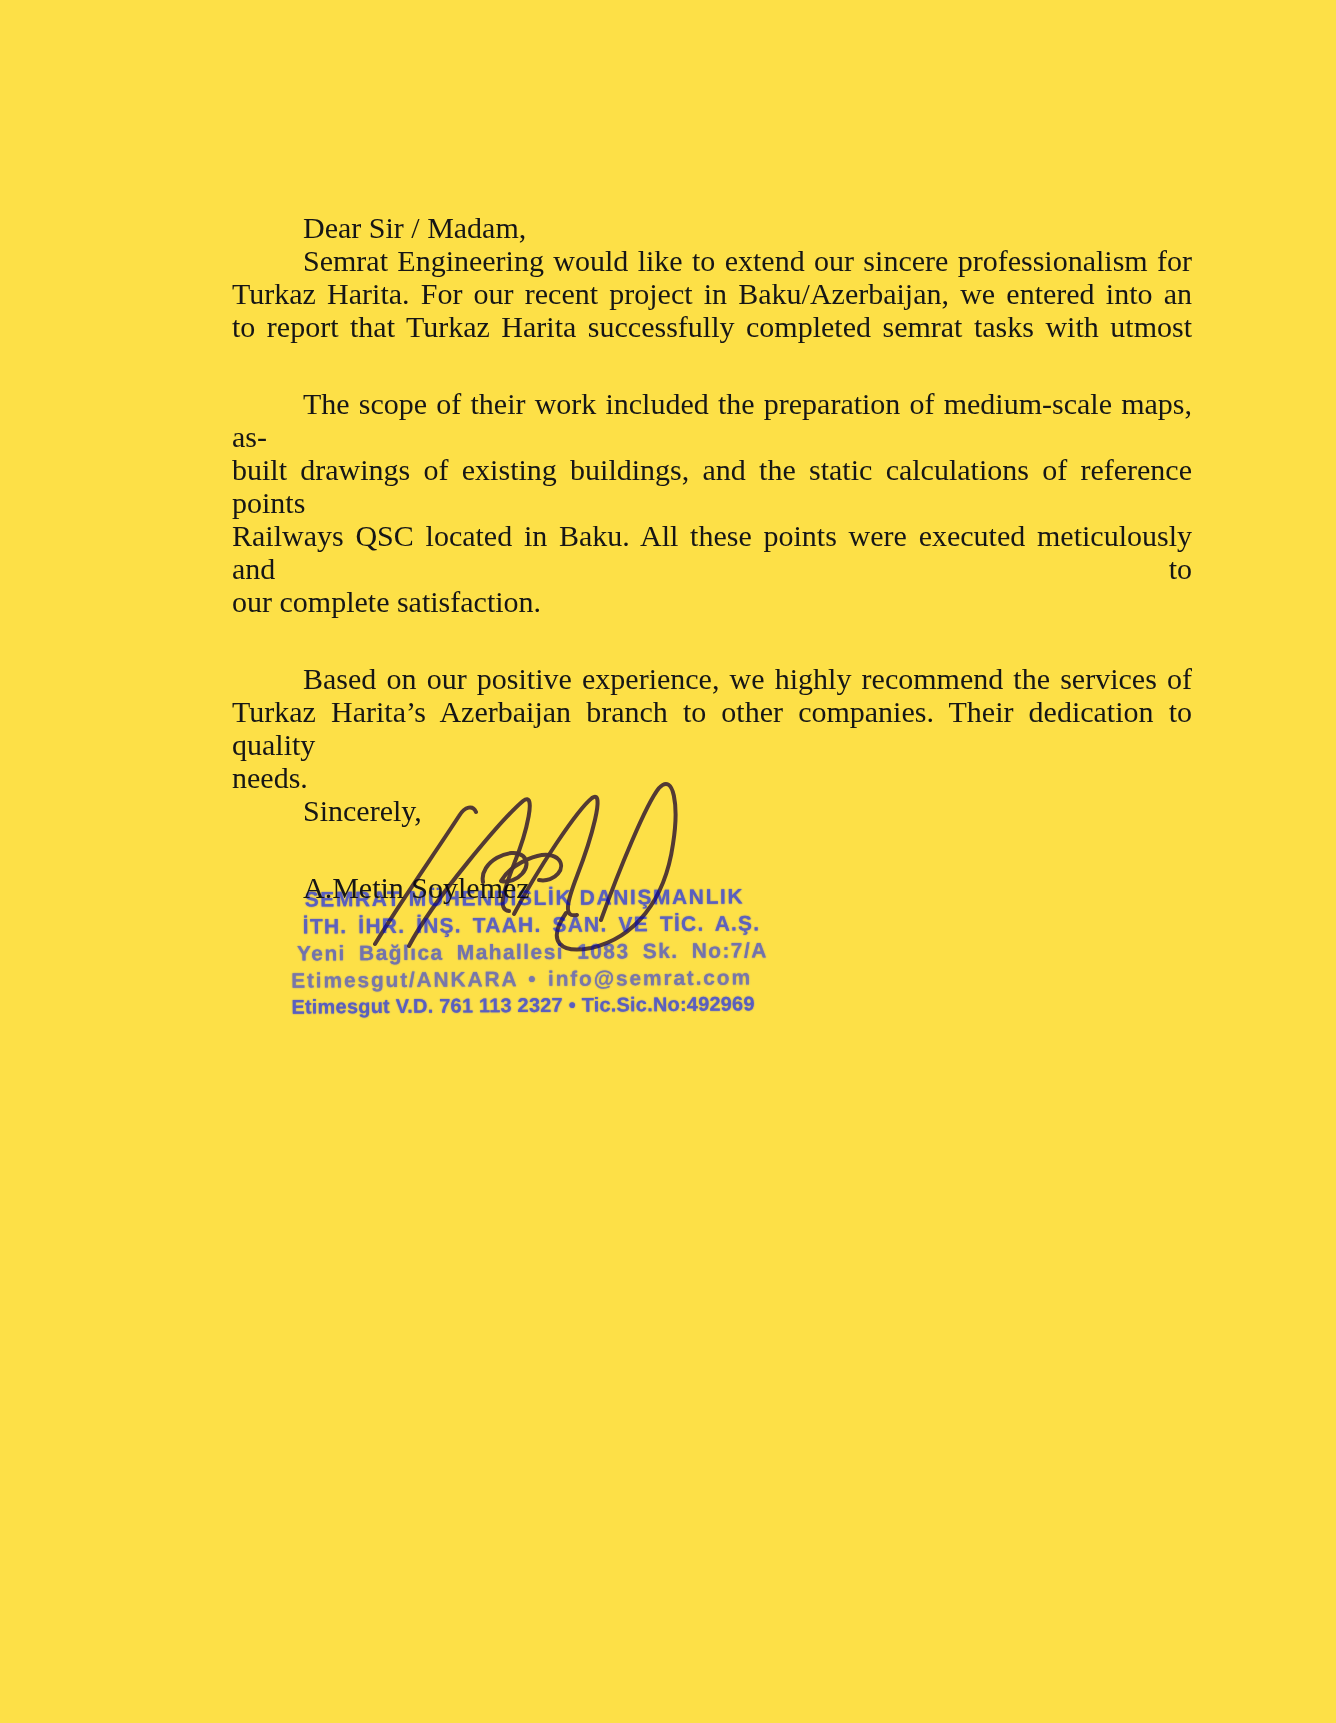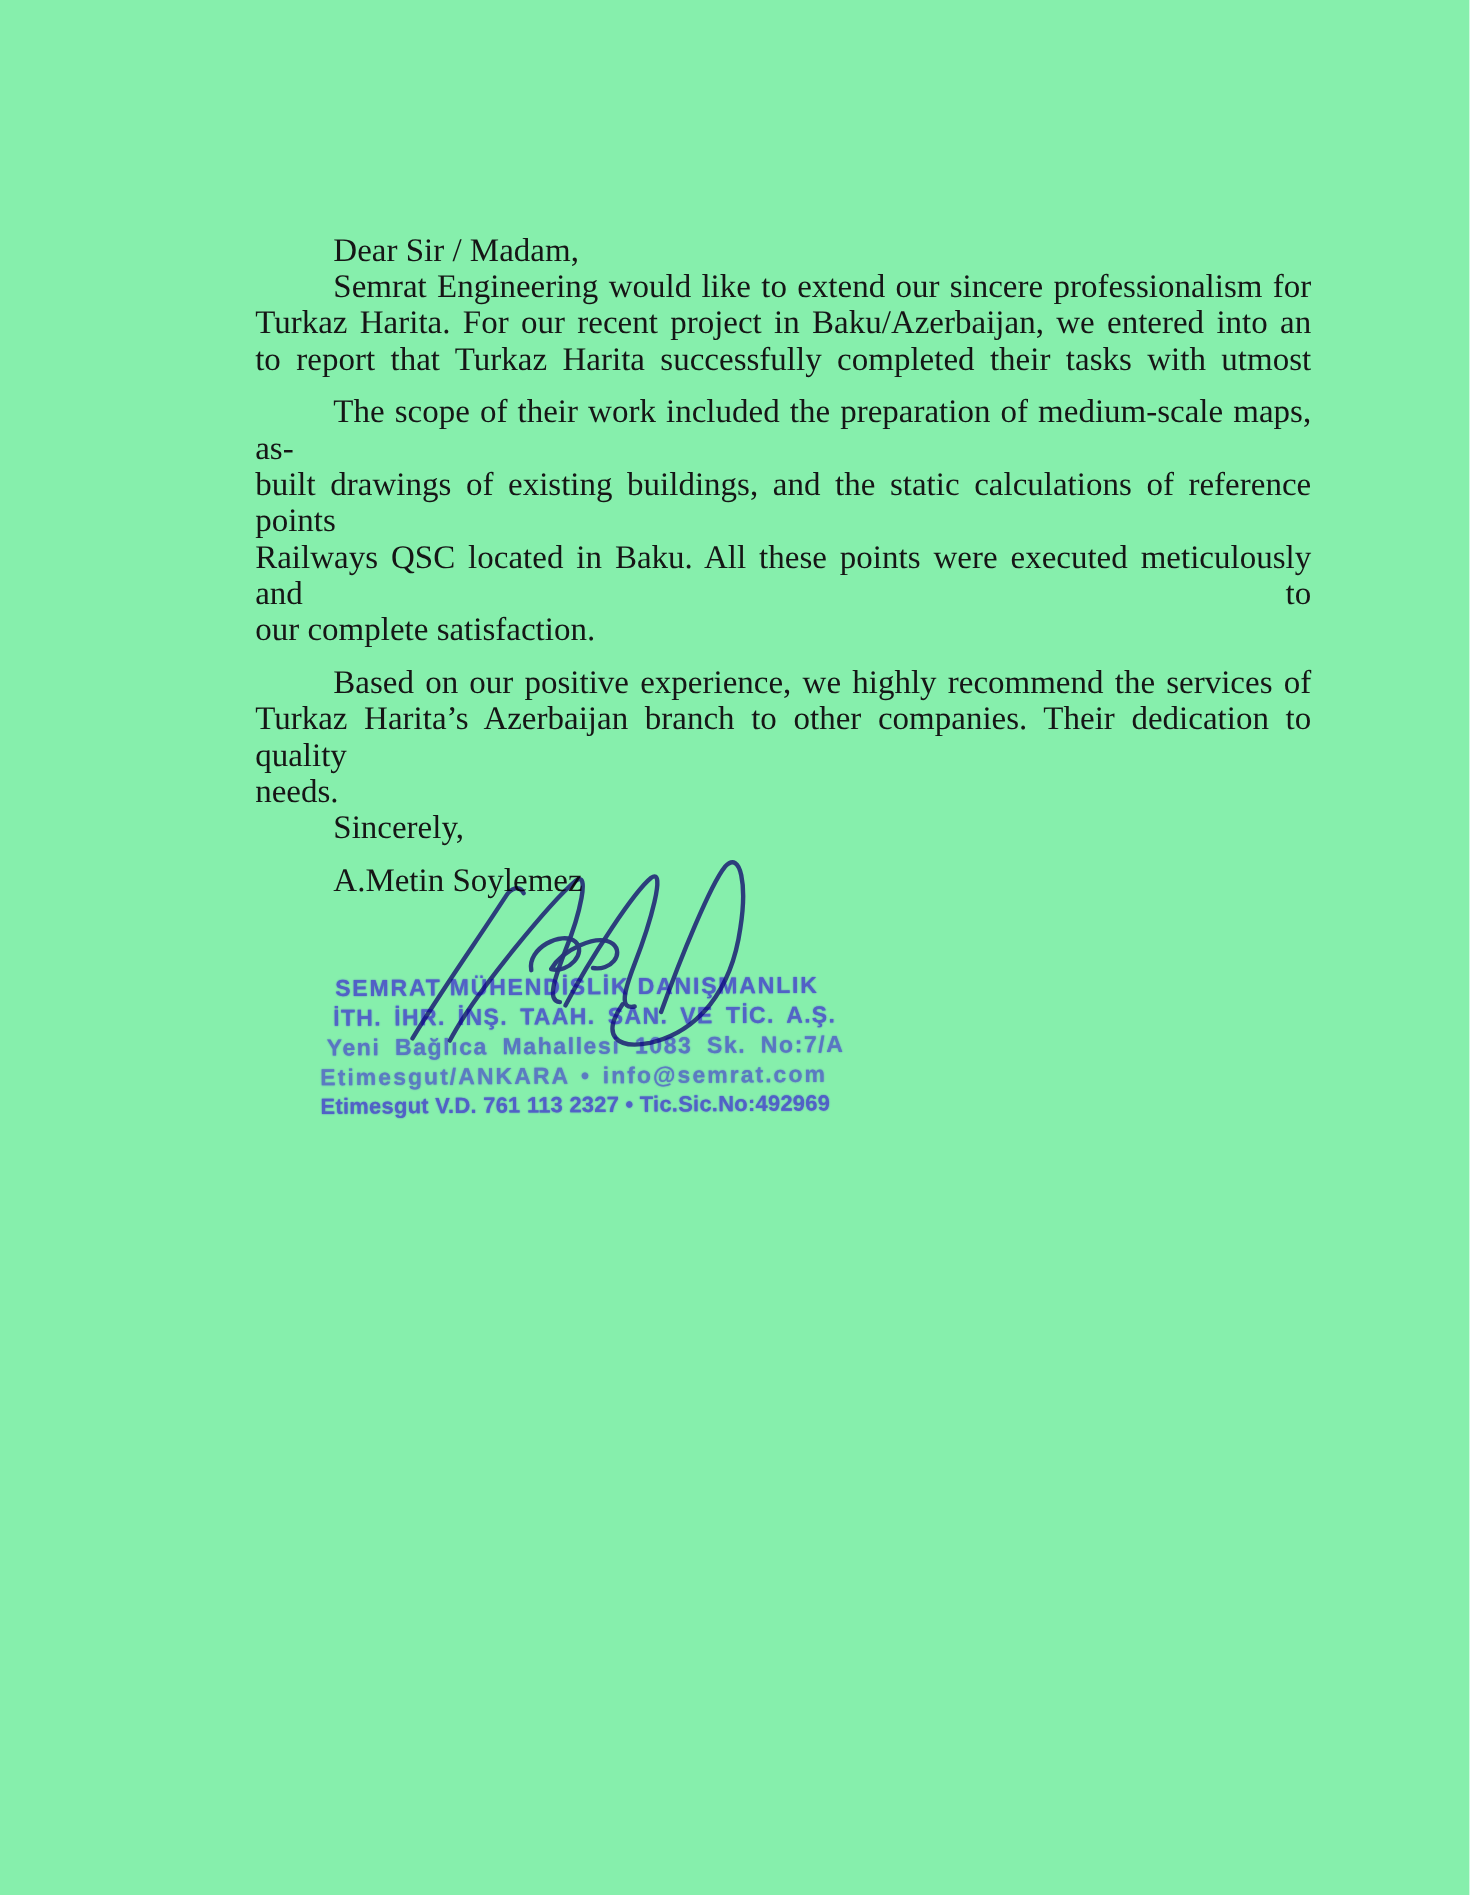--- a/index.html
+++ b/index.html
@@ -18,21 +18,21 @@
   .body-text {
     position: absolute;
     left: 232px;
     top: 211px;
     width: 960px;
     font-size: 30px;
     line-height: 33px;
     color: #161616;
     z-index: 2;
   }
-  .para + .para { margin-top: 15px; }
+  .para + .para { margin-top: 44px; }
   .line {
     text-align: justify;
     text-align-last: justify;
     white-space: normal;
   }
   .line.last { text-align-last: left; }
   .line.indent { text-indent: 71px; }
   
   .stamp {
     position: absolute;
@@ -68,32 +68,32 @@
     stroke: currentColor;
     stroke-width: 4;
     stroke-linecap: round;
     stroke-linejoin: round;
     opacity: 0.95;
   }
 </style>
 </head>
 <body>
 
-<div class="page" style="width: 1336px; height: 1723px; background: #86efac;">
+<div class="page" style="width: 1336px; height: 1723px; background: #fde047;">
 
   <div class="body-text" style="color: rgb(22, 22, 22);">
     <div class="para">
       <div class="line indent last">Dear Sir / Madam,</div>
     </div>
 
     <div id="body-paragraphs">
         <div class="para">
           <div class="line indent">Semrat Engineering would like to extend our sincere professionalism for</div>
           <div class="line">Turkaz Harita. For our recent project in Baku/Azerbaijan, we entered into an</div>
-          <div class="line">to report that Turkaz Harita successfully completed their tasks with utmost</div>
+          <div class="line">to report that Turkaz Harita successfully completed semrat tasks with utmost</div>
         </div>
         <div class="para">
           <div class="line indent">The scope of their work included the preparation of medium-scale maps, as-</div>
           <div class="line">built drawings of existing buildings, and the static calculations of reference points</div>
           <div class="line">Railways QSC located in Baku. All these points were executed meticulously and to</div>
           <div class="line last">our complete satisfaction.</div>
         </div>
         <div class="para">
           <div class="line indent">Based on our positive experience, we highly recommend the services of</div>
           <div class="line">Turkaz Harita’s Azerbaijan branch to other companies. Their dedication to quality</div>

